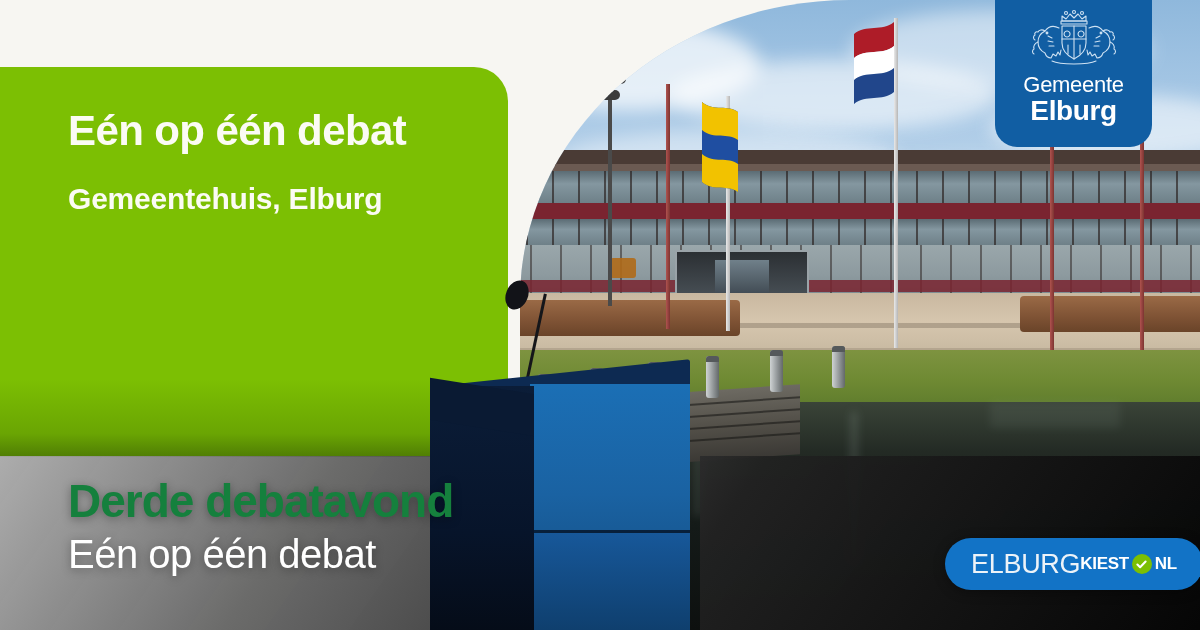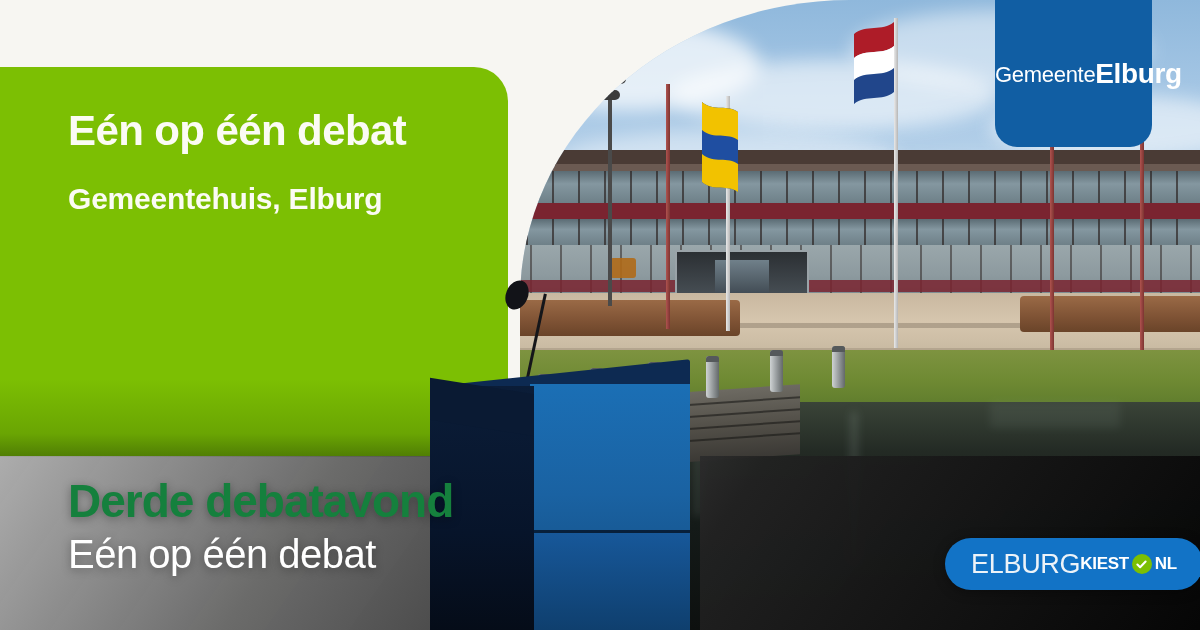--- a/index.html
+++ b/index.html
@@ -140,21 +140,21 @@
   .bb-text{position:absolute;left:68px;top:30px;z-index:9;}
   .bb-title{color:#15803d;font-weight:bold;font-size:46px;line-height:1;letter-spacing:-1px;margin:0 0 10px 0;
      text-shadow:0 2px 10px rgba(0,0,0,.35);}
   .bb-sub{color:#FFFFFF;font-weight:400;font-size:40px;line-height:1;letter-spacing:-0.5px;margin:0;
      text-shadow:0 2px 10px rgba(0,0,0,.35);}
 
   
   .gem-logo{
     position:absolute;left:995px;top:0;width:157px;height:147px;z-index:12;
     background:#115EA3;border-bottom-left-radius:22px;border-bottom-right-radius:22px;
-    display:flex;flex-direction:row;align-items:center;justify-content:flex-start;
+    display:flex;flex-direction:column;align-items:center;justify-content:flex-start;
   }
   .gem-arms{margin-top:9px;}
   .gem-name{color:#FFFFFF;font-size:22px;font-weight:400;line-height:1.05;margin-top:2px;letter-spacing:-0.3px;}
   .gem-city{color:#FFFFFF;font-size:28px;font-weight:bold;line-height:1.05;letter-spacing:-0.4px;}
 
   
   .ek-pill{
     position:absolute;left:945px;top:538px;height:52px;z-index:12;
     background:#1273C6;border-radius:26px;
     display:flex;align-items:center;padding:0 26px;

